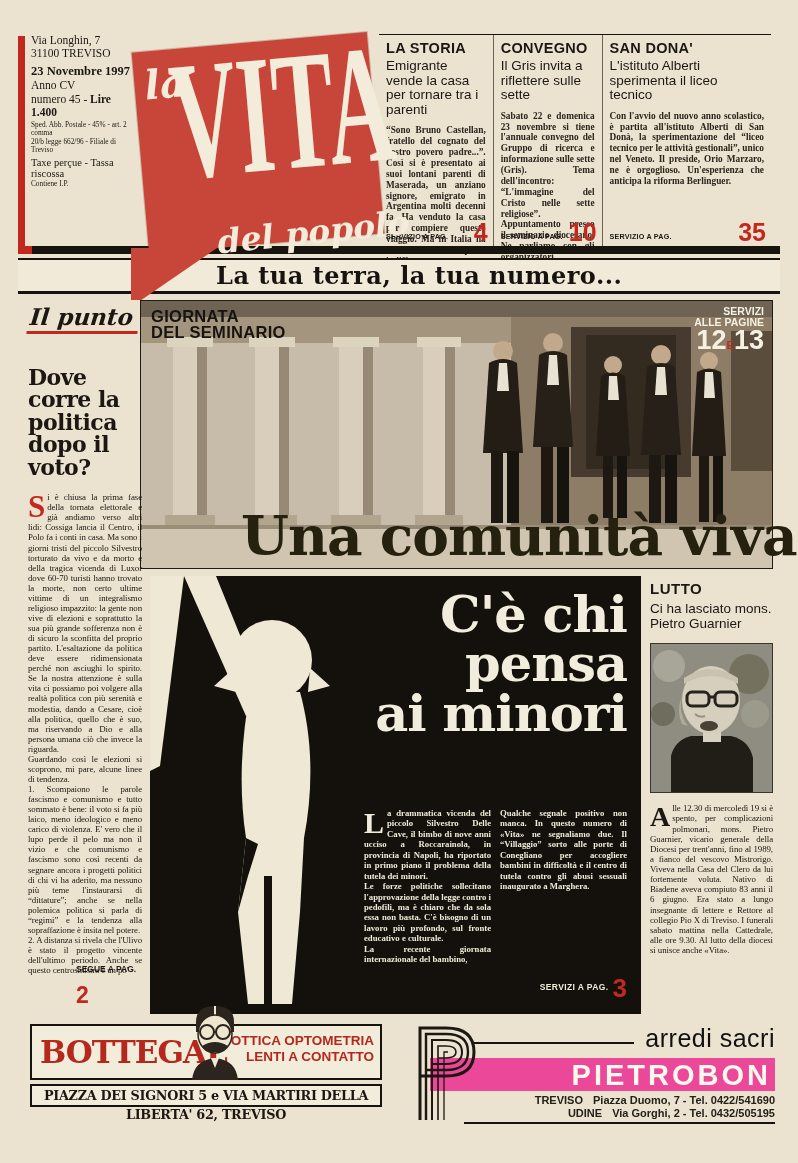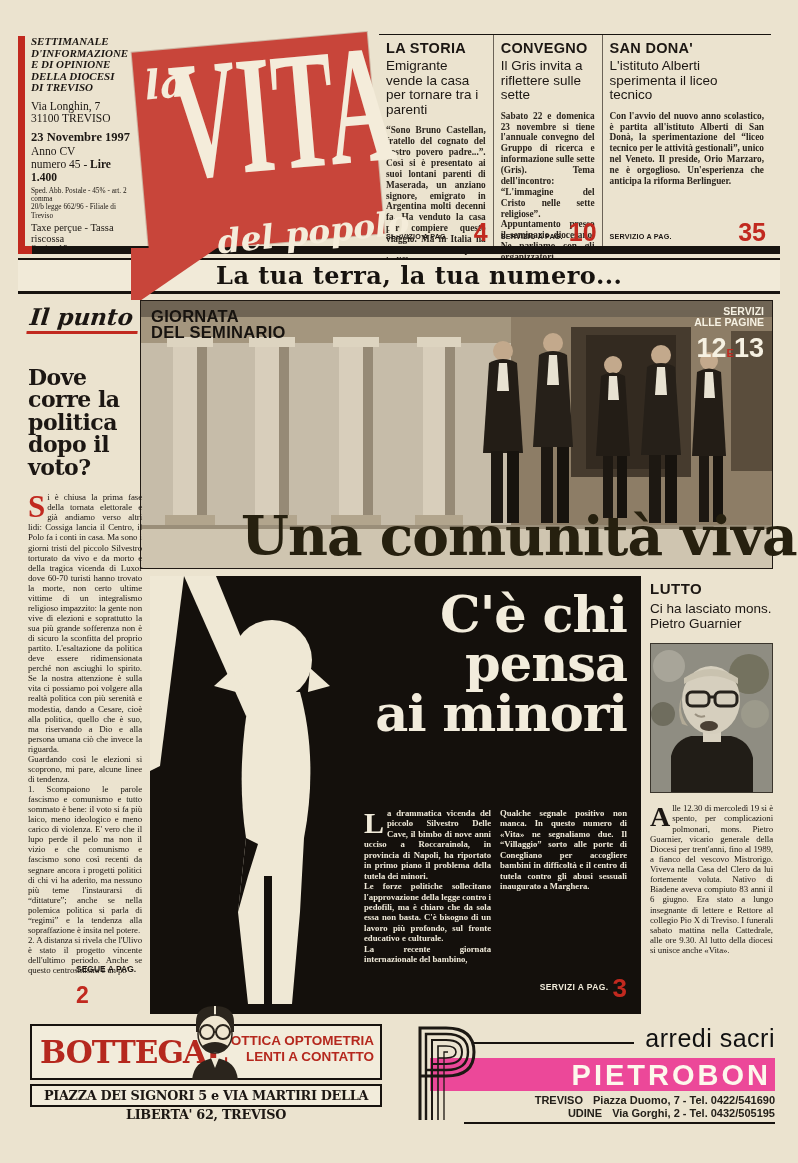--- a/index.html
+++ b/index.html
@@ -46,21 +46,21 @@
   .black-bar{left:18px;top:246px;width:762px;height:8px;background:#17130f;}
   .red-bar-bit{left:18px;top:246px;width:14px;height:8px;background:#c1291f;}
   .tagline{left:18px;top:258px;width:762px;height:31px;background:#f1ead8;border-top:2px solid #17130f;border-bottom:3px solid #17130f;}
   .tagline-text{position:absolute;left:198px;top:1px;font-weight:bold;font-size:24px;font-family:"DejaVu Serif",serif;letter-spacing:.5px;color:#17130f;}
 
   
   .photo{left:140px;top:300px;width:631px;height:267px;border:1px solid #201a14;background:#c9bfac;}
   .photo-kicker{position:absolute;left:10px;top:8px;font-family:"Liberation Sans",sans-serif;font-weight:bold;font-size:16.5px;line-height:.95;color:#17130f;letter-spacing:.3px;}
   .photo-svc{position:absolute;right:8px;top:5px;text-align:right;color:#f6f1e2;font-family:"Liberation Sans",sans-serif;font-weight:bold;line-height:1;}
   .photo-svc .l1{font-size:10.5px;} .photo-svc .l2{font-size:10.5px;}
-  .photo-svc .nums{font-size:27px;letter-spacing:0;margin-top:8px;} .photo-svc .conj{font-size:11px;color:#c1291f;}
+  .photo-svc .nums{font-size:27px;letter-spacing:0;} .photo-svc .conj{font-size:11px;color:#c1291f;}
   .photo-headline{position:absolute;left:100px;bottom:0px;font-family:"DejaVu Serif",serif;font-weight:bold;font-size:55px;letter-spacing:-1px;color:#26200f;white-space:nowrap;}
 
   
   .punto{left:28px;top:303px;width:114px;height:712px;}
   .punto-script{font-family:"DejaVu Serif",serif;font-style:italic;font-weight:bold;font-size:23px;transform:skewX(-6deg);display:inline-block;border-bottom:3px solid #c1291f;padding:0 6px 1px 2px;}
   .punto-head{font-family:"DejaVu Serif",serif;font-weight:bold;font-size:22px;line-height:1.02;margin-top:32px;letter-spacing:-.5px;}
   .punto-body{margin-top:14px;font-size:8.9px;line-height:1.13;letter-spacing:-.1px;}
   .punto-body p{margin:0;}
   .dropcap{float:left;font-size:31px;line-height:.8;font-weight:bold;padding:3px 2px 0 0;}
   .segue{position:absolute;right:0;bottom:6px;margin-left:48px;}
@@ -105,27 +105,20 @@
   .pb-rule{position:absolute;left:70px;right:0;top:100px;height:1.5px;background:#17130f;}
 </style>
 </head>
 <body>
 
 <div class="page">
 
   <div class="abs edge-strip"></div>
 
   <div class="abs m-left">
-    <div style="margin-top:8px;">
-      <div class="sub-line">SETTIMANALE</div>
-      <div class="sub-line">D'INFORMAZIONE</div>
-      <div class="sub-line">E DI OPINIONE</div>
-      <div class="sub-line">DELLA DIOCESI</div>
-      <div class="sub-line">DI TREVISO</div>
-    </div>
     <div class="addr">
       <div>Via Longhin, 7</div>
       <div>31100 TREVISO</div>
     </div>
     <div class="mdate">23 Novembre 1997</div>
     <div class="anno">Anno CV</div>
     <div class="anno"><span>numero 45 - </span><b>Lire 1.400</b></div>
     <div class="postal">
       <div>Sped. Abb. Postale - 45% - art. 2 comma</div>
       <div>20/b legge 662/96 - Filiale di Treviso</div>

